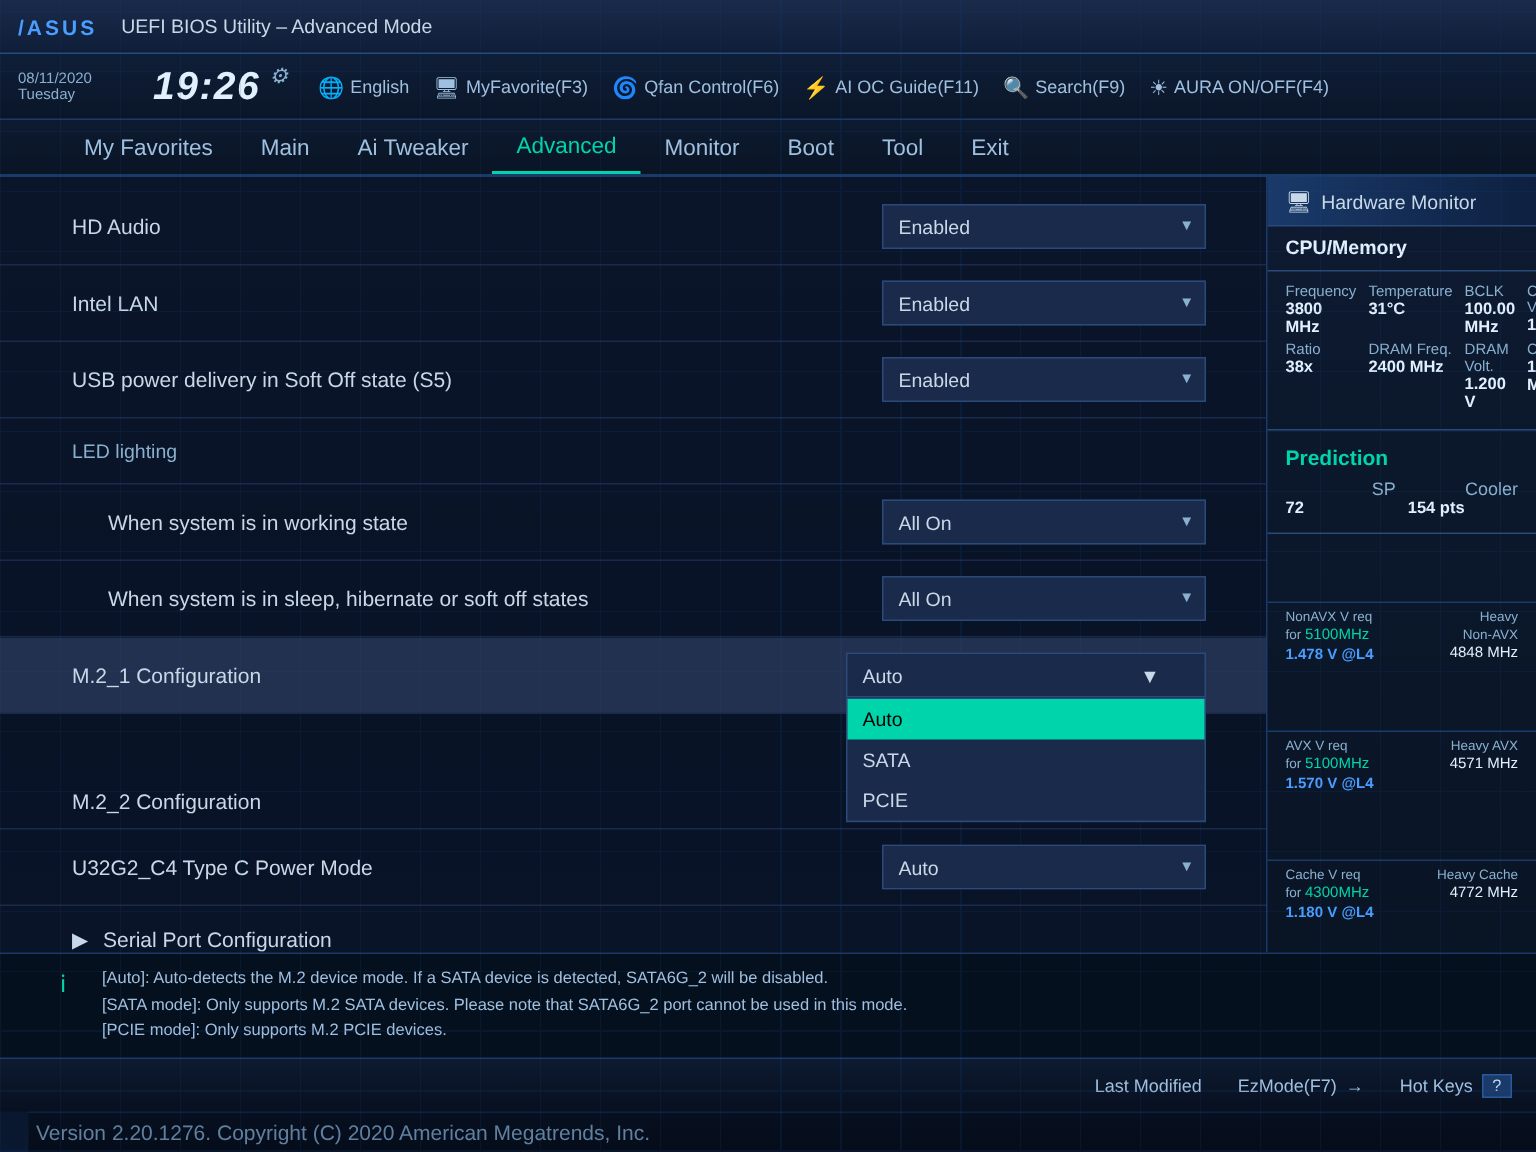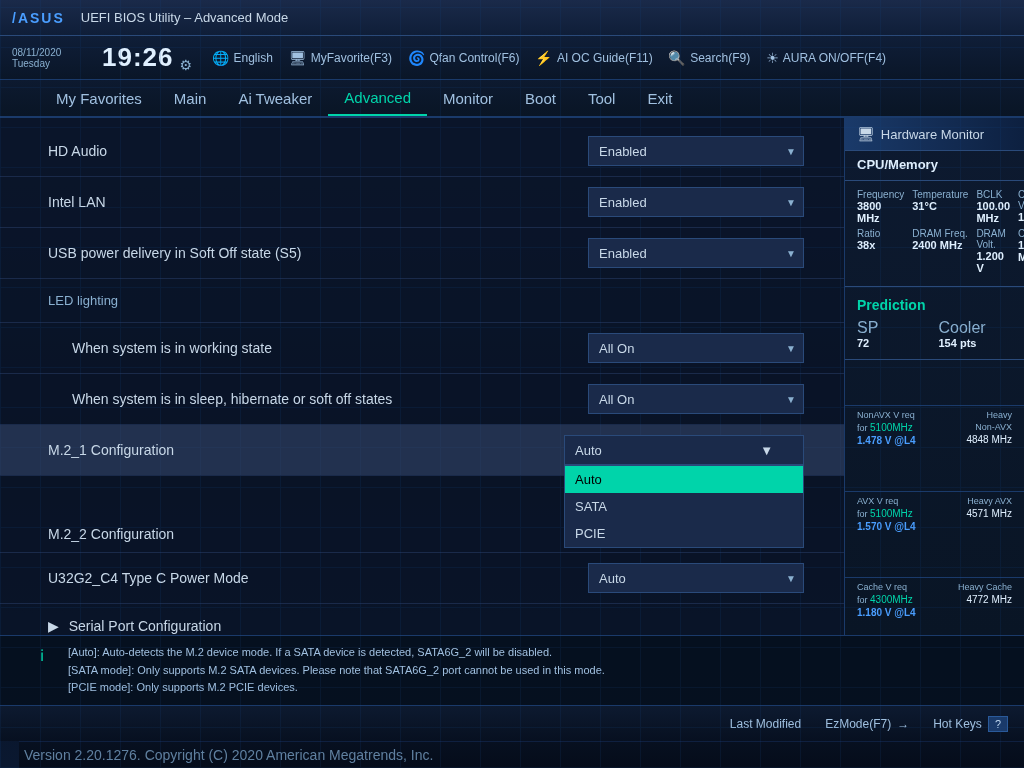--- a/index.html
+++ b/index.html
@@ -85,22 +85,23 @@
     .datetime {
       display: flex;
       flex-direction: column;
       font-size: 10px;
       color: #8ab0d0;
       min-width: 70px;
     }
 
     .time-display {
       display: flex;
-      align-items: flex-end;
+      align-items: flex-start;
       gap: 6px;
+      font-style: italic;
     }
 
     .time-value {
       font-size: 26px;
       font-weight: bold;
       color: #e0f0ff;
       letter-spacing: 1px;
     }
 
     .gear-icon-time {
@@ -331,22 +332,23 @@
     }
 
     .prediction-grid {
       display: grid;
       grid-template-columns: 1fr 1fr;
       gap: 2px 8px;
       padding: 2px 12px 6px;
     }
 
     .pred-label {
-      font-size: 16px;
+      font-size: 12px;
       color: #8ab0d0;
+      text-align: right;
     }
 
     .pred-value {
       font-size: 11px;
       color: #e0f0ff;
       font-weight: bold;
     }
 
     .pred-sub-section {
       padding: 4px 12px;

